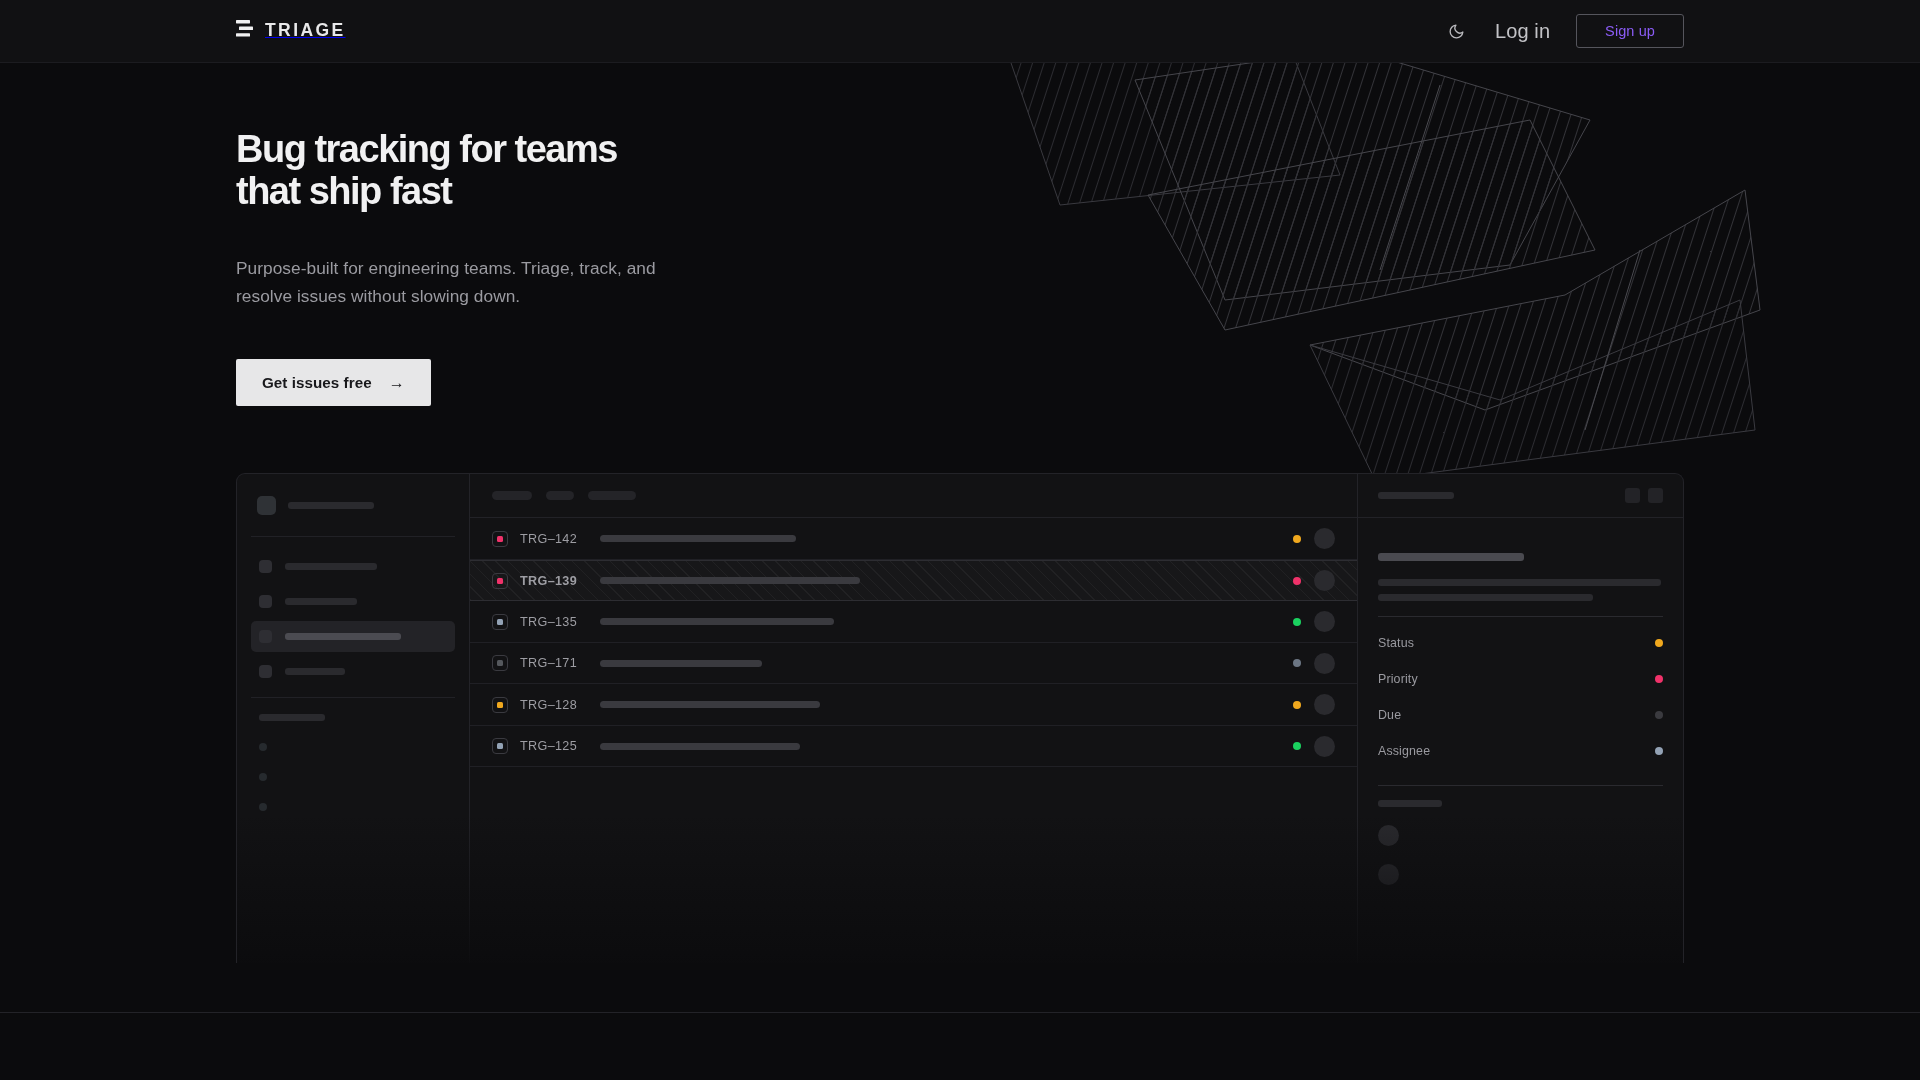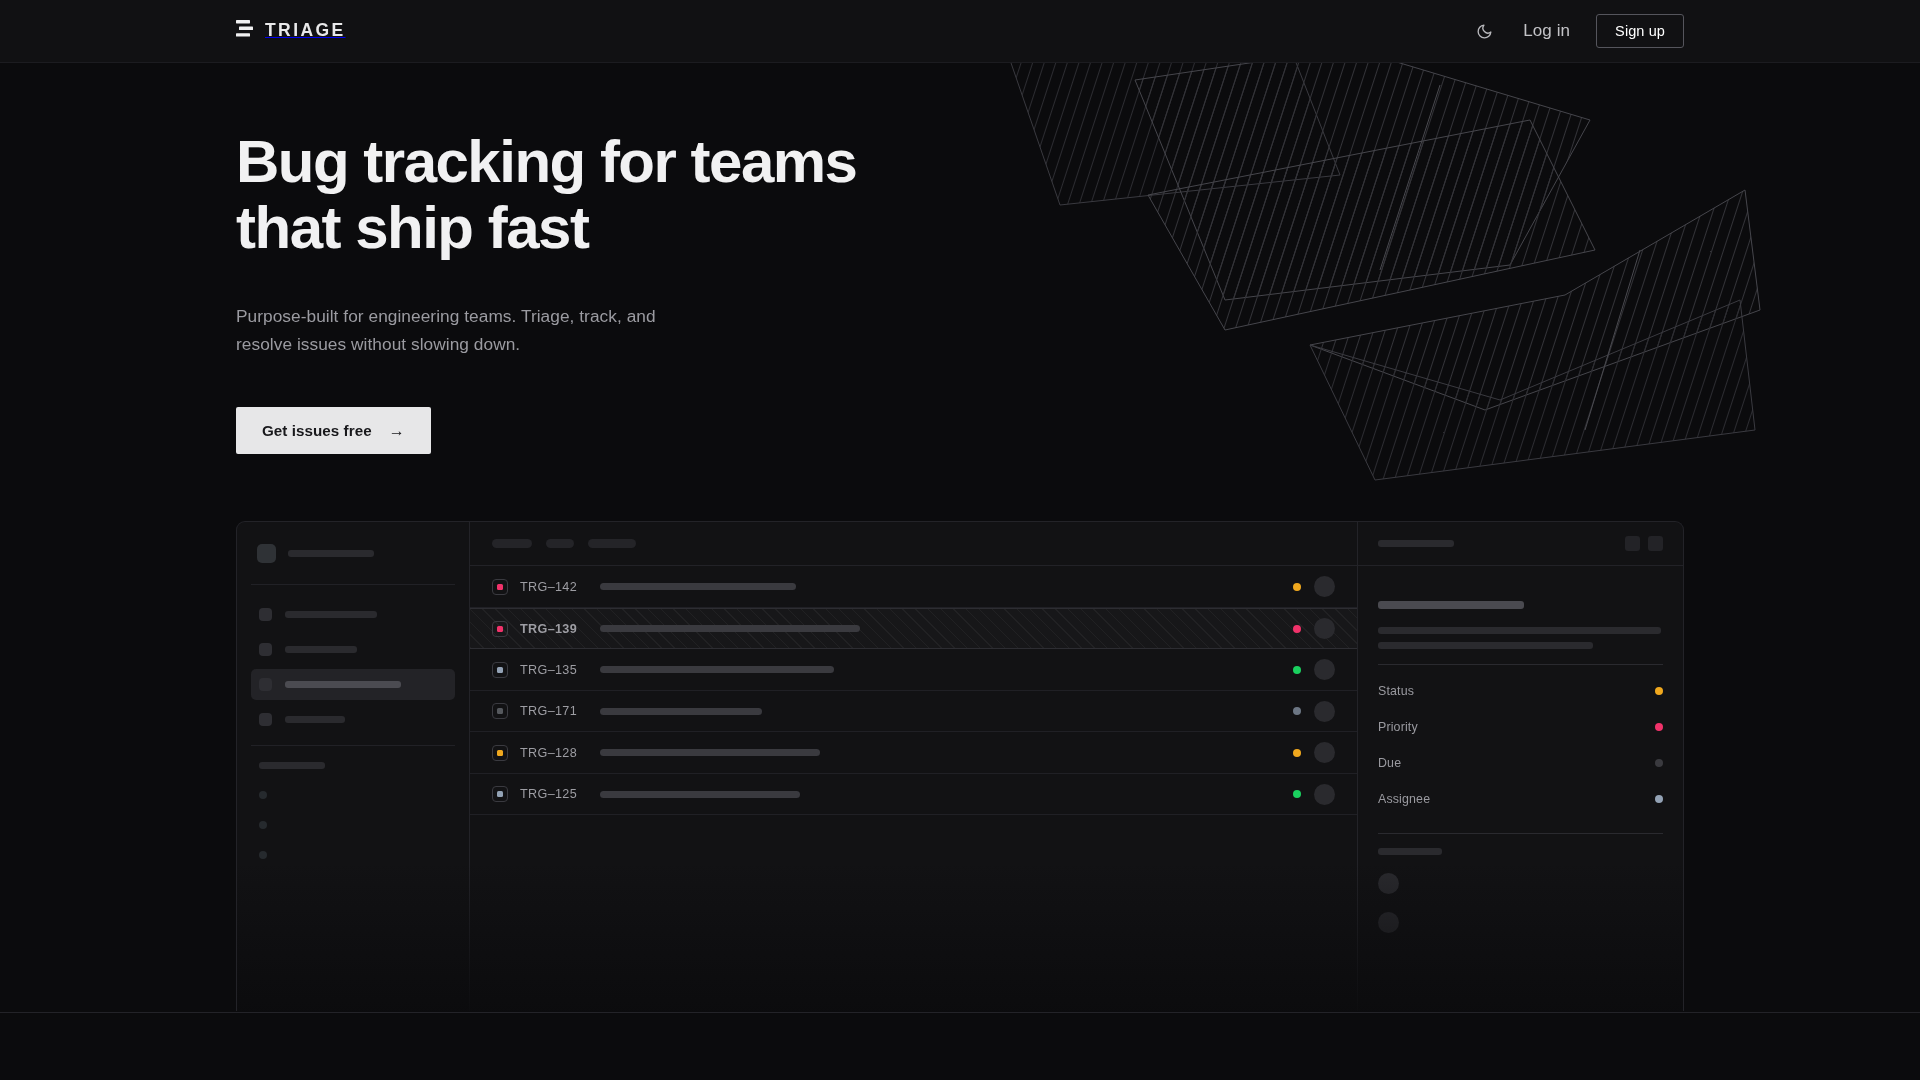--- a/index.html
+++ b/index.html
@@ -30,33 +30,33 @@
   .brand-name {
     color:#e9e9ea; font-size:17.5px; font-weight:700;
     letter-spacing:2.4px;
   }
   .nav-right { margin-left:auto; display:flex; align-items:center; gap:26px; }
   .icon-btn {
     width:26px; height:26px; display:flex; align-items:center; justify-content:center;
     color:#b9b9bd; cursor:pointer;
   }
   .nav-link {
-    color:#c3c3c7; font-size:17px; text-decoration:none; cursor:pointer;
+    color:#c3c3c7; font-size:20px; text-decoration:none; cursor:pointer;
     letter-spacing:.1px;
   }
   .nav-cta {
-    border:1px solid #55555c; background:transparent; color:#ffffff;
+    border:1px solid #55555c; background:transparent; color:#8b5cf6;
     font-size:14.5px; font-family:inherit;
-    padding:8px 18px; border-radius:3px; cursor:pointer; letter-spacing:.1px;
+    padding:8px 28px; border-radius:3px; cursor:pointer; letter-spacing:.1px;
   }
 
   
   .hero { position:relative; z-index:3; padding:66px 236px 0 236px; }
   .hero h1 {
-    color:#f1f1f2; font-size:60px; line-height:1.095; font-weight:700;
+    color:#f1f1f2; font-size:38px; line-height:1.095; font-weight:700;
     letter-spacing:-1.5px; max-width:760px;
   }
   .hero p {
     margin-top:42px;
     color:#9b9ba1; font-size:17.3px; line-height:1.62; max-width:480px;
     letter-spacing:.05px;
   }
   .hero-cta {
     margin-top:49px;
     display:inline-flex; align-items:center; gap:17px;

